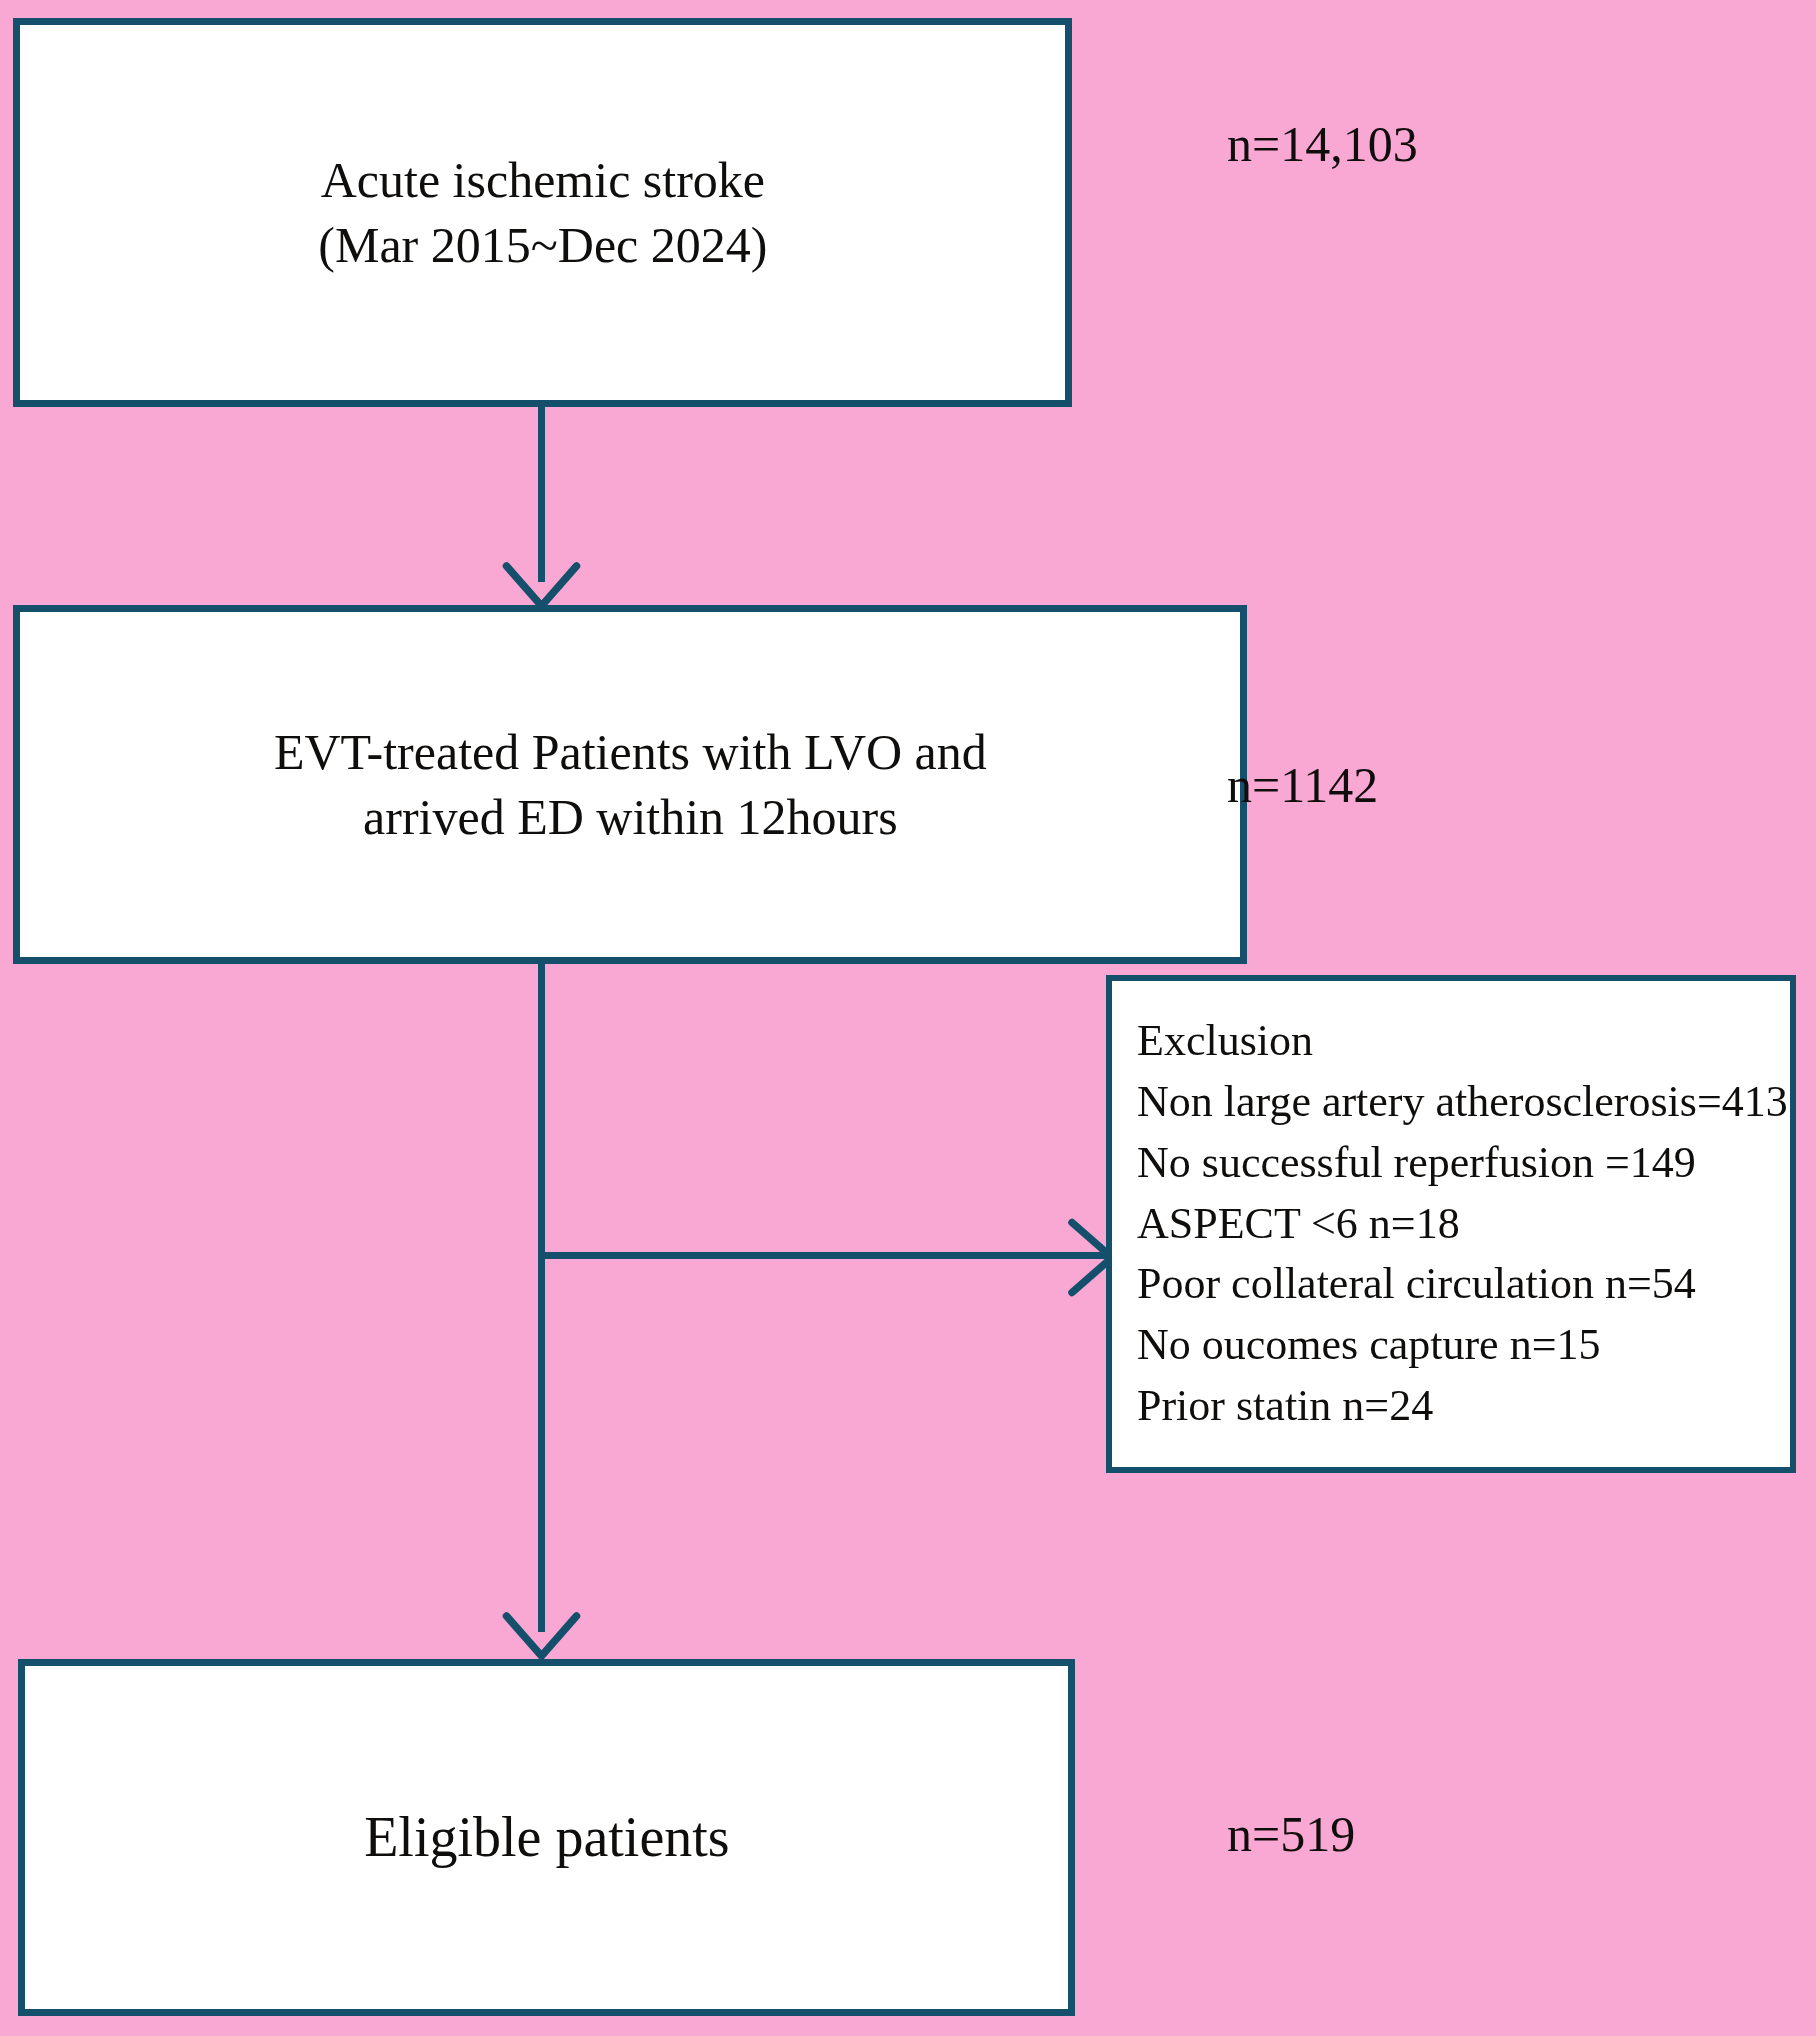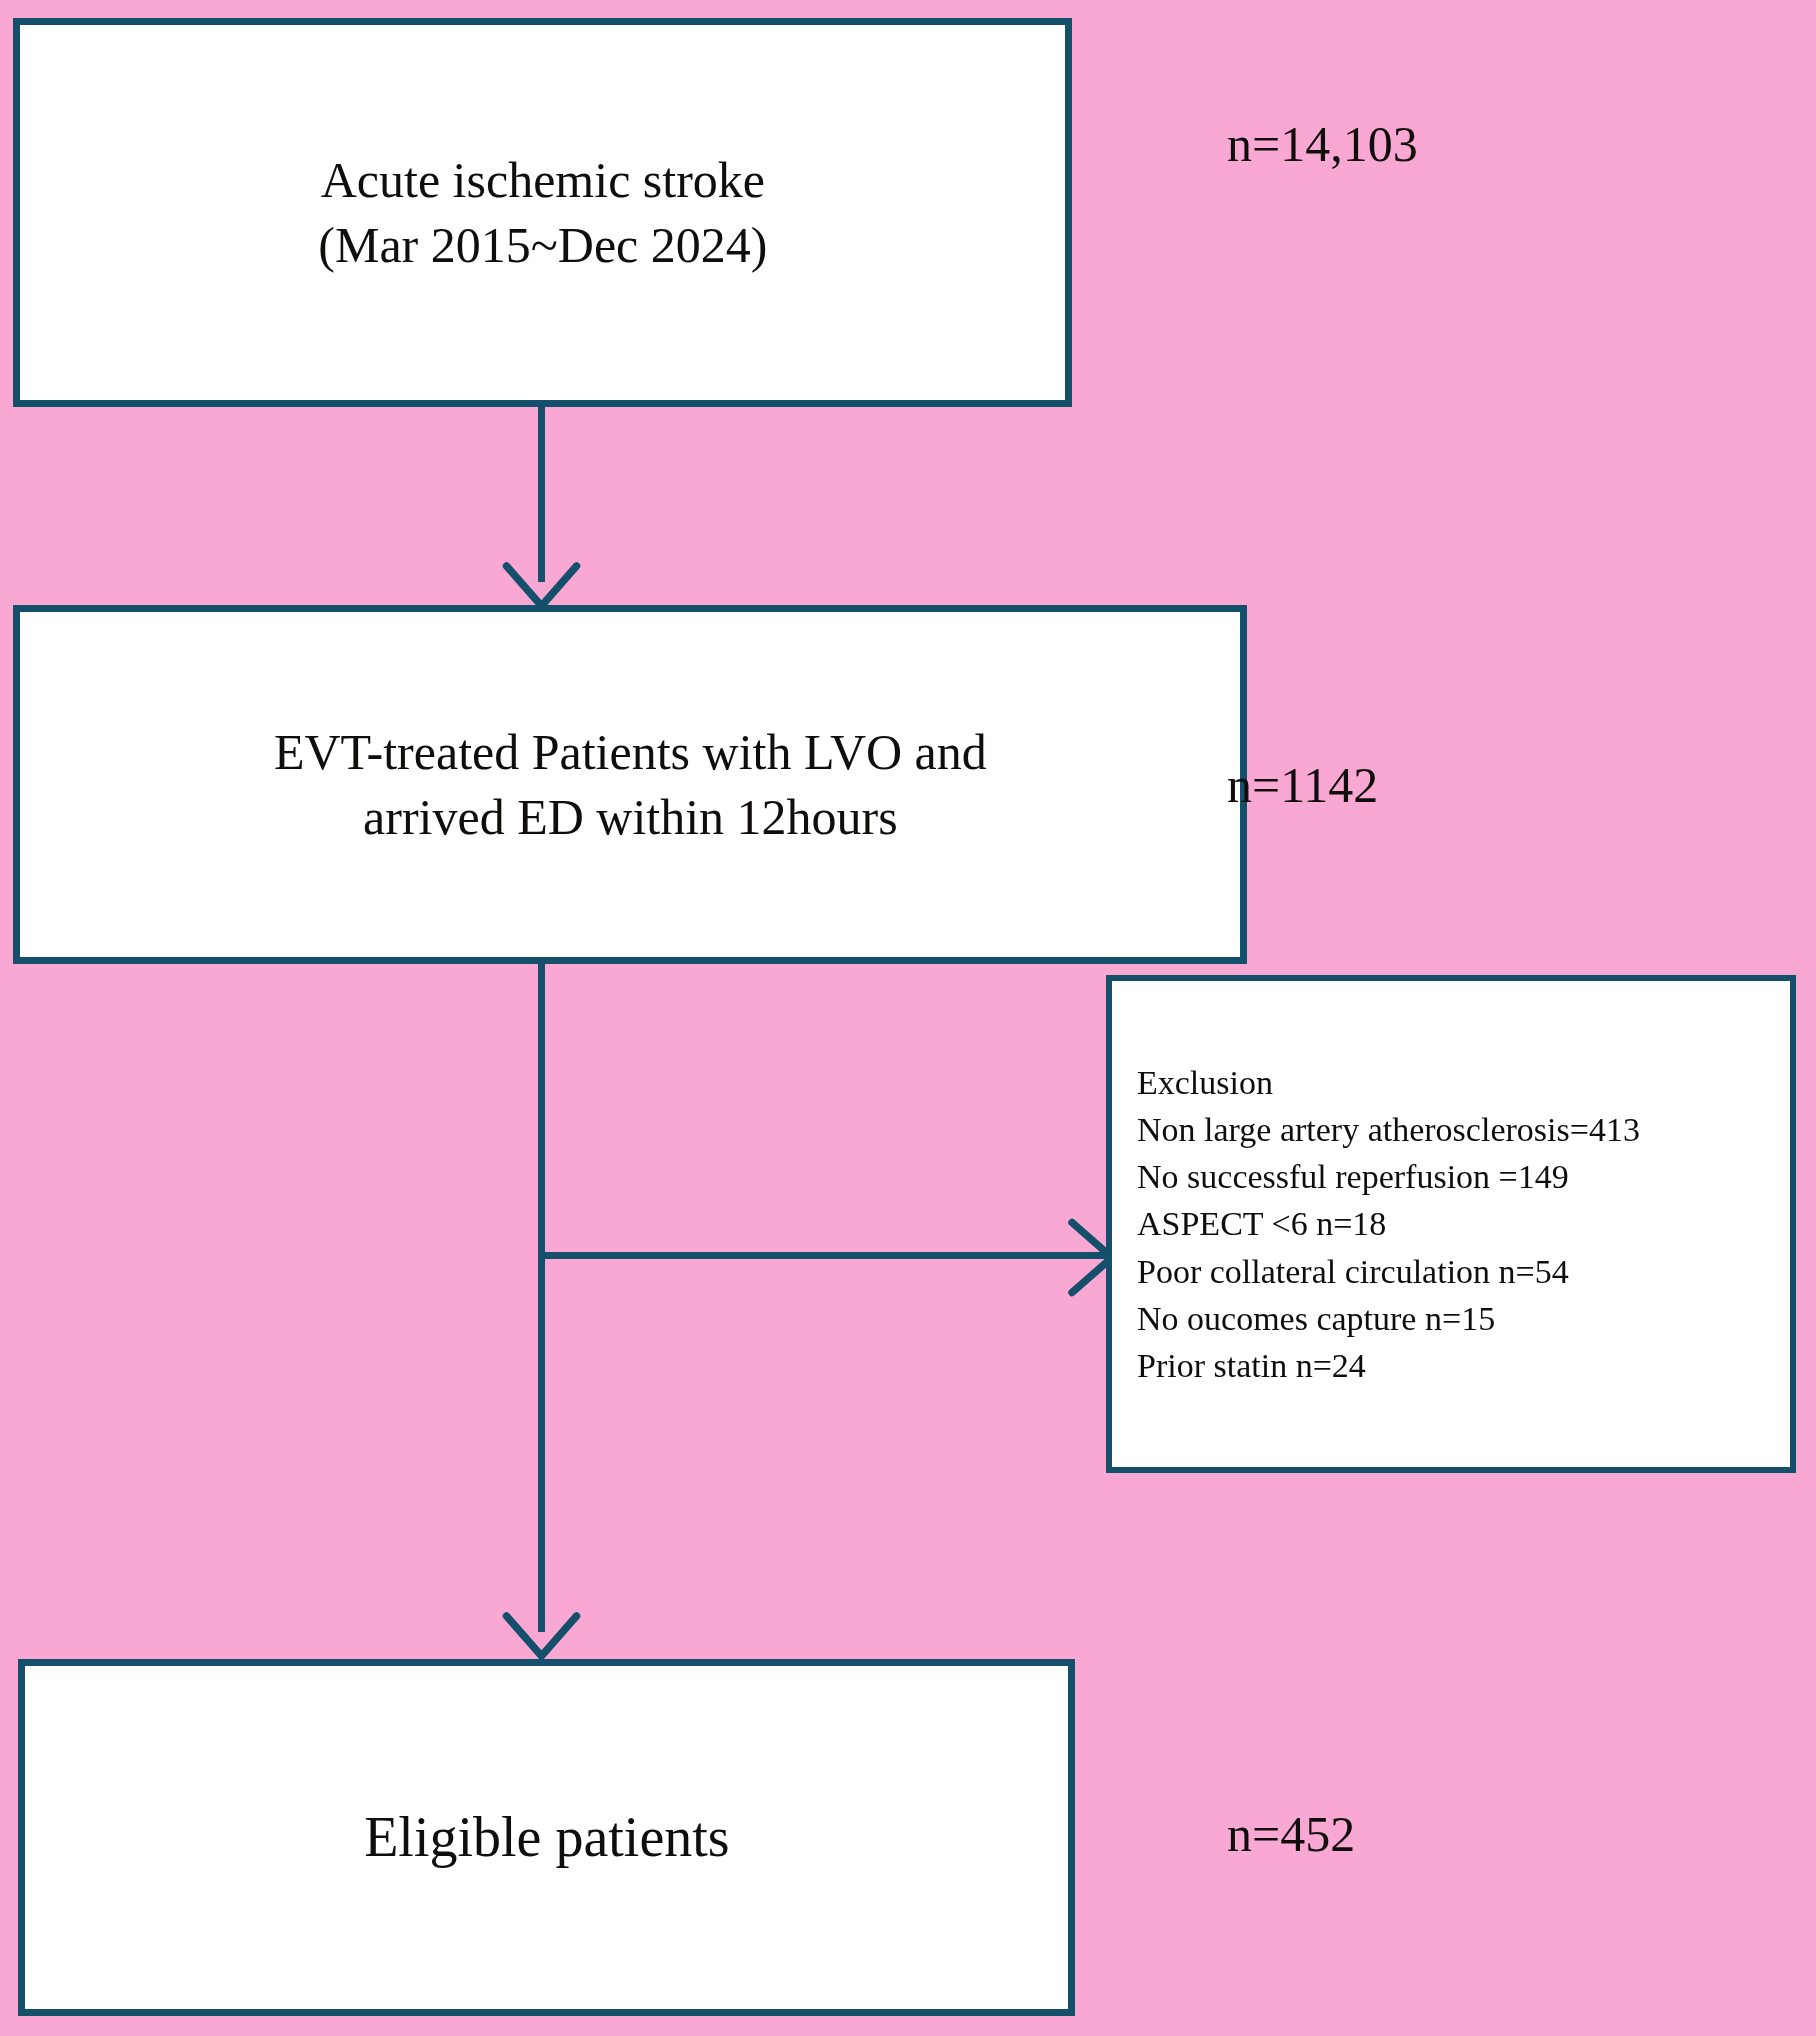--- a/index.html
+++ b/index.html
@@ -58,21 +58,21 @@
     border-width: 6.7px;
     align-items: center;
     justify-content: flex-start;
   }
   #box-exclusion .excl-list {
     padding-left: 25px;
     padding-right: 6.7px;
     text-align: left;
   }
   #box-exclusion .excl-line {
-    font-size: 34px;
+    font-size: 44px;
     line-height: 1.385;
     color: #100E0C;
     white-space: pre;
   }
 
   
   .count-label {
     position: absolute;
     color: #100E0C;
     font-size: 50px;
@@ -145,16 +145,16 @@
       <div class="excl-line">ASPECT &lt;6 n=18</div>
       <div class="excl-line">Poor collateral circulation n=54</div>
       <div class="excl-line">No oucomes capture n=15</div>
       <div class="excl-line">Prior statin n=24</div>
     </div>
   </div>
 
   <div class="node" id="box-final">
     <div class="node-text">Eligible patients</div>
   </div>
-  <div class="count-label" id="count-final">n=452</div>
+  <div class="count-label" id="count-final">n=519</div>
 
 </div>
 
 
 </body></html>

